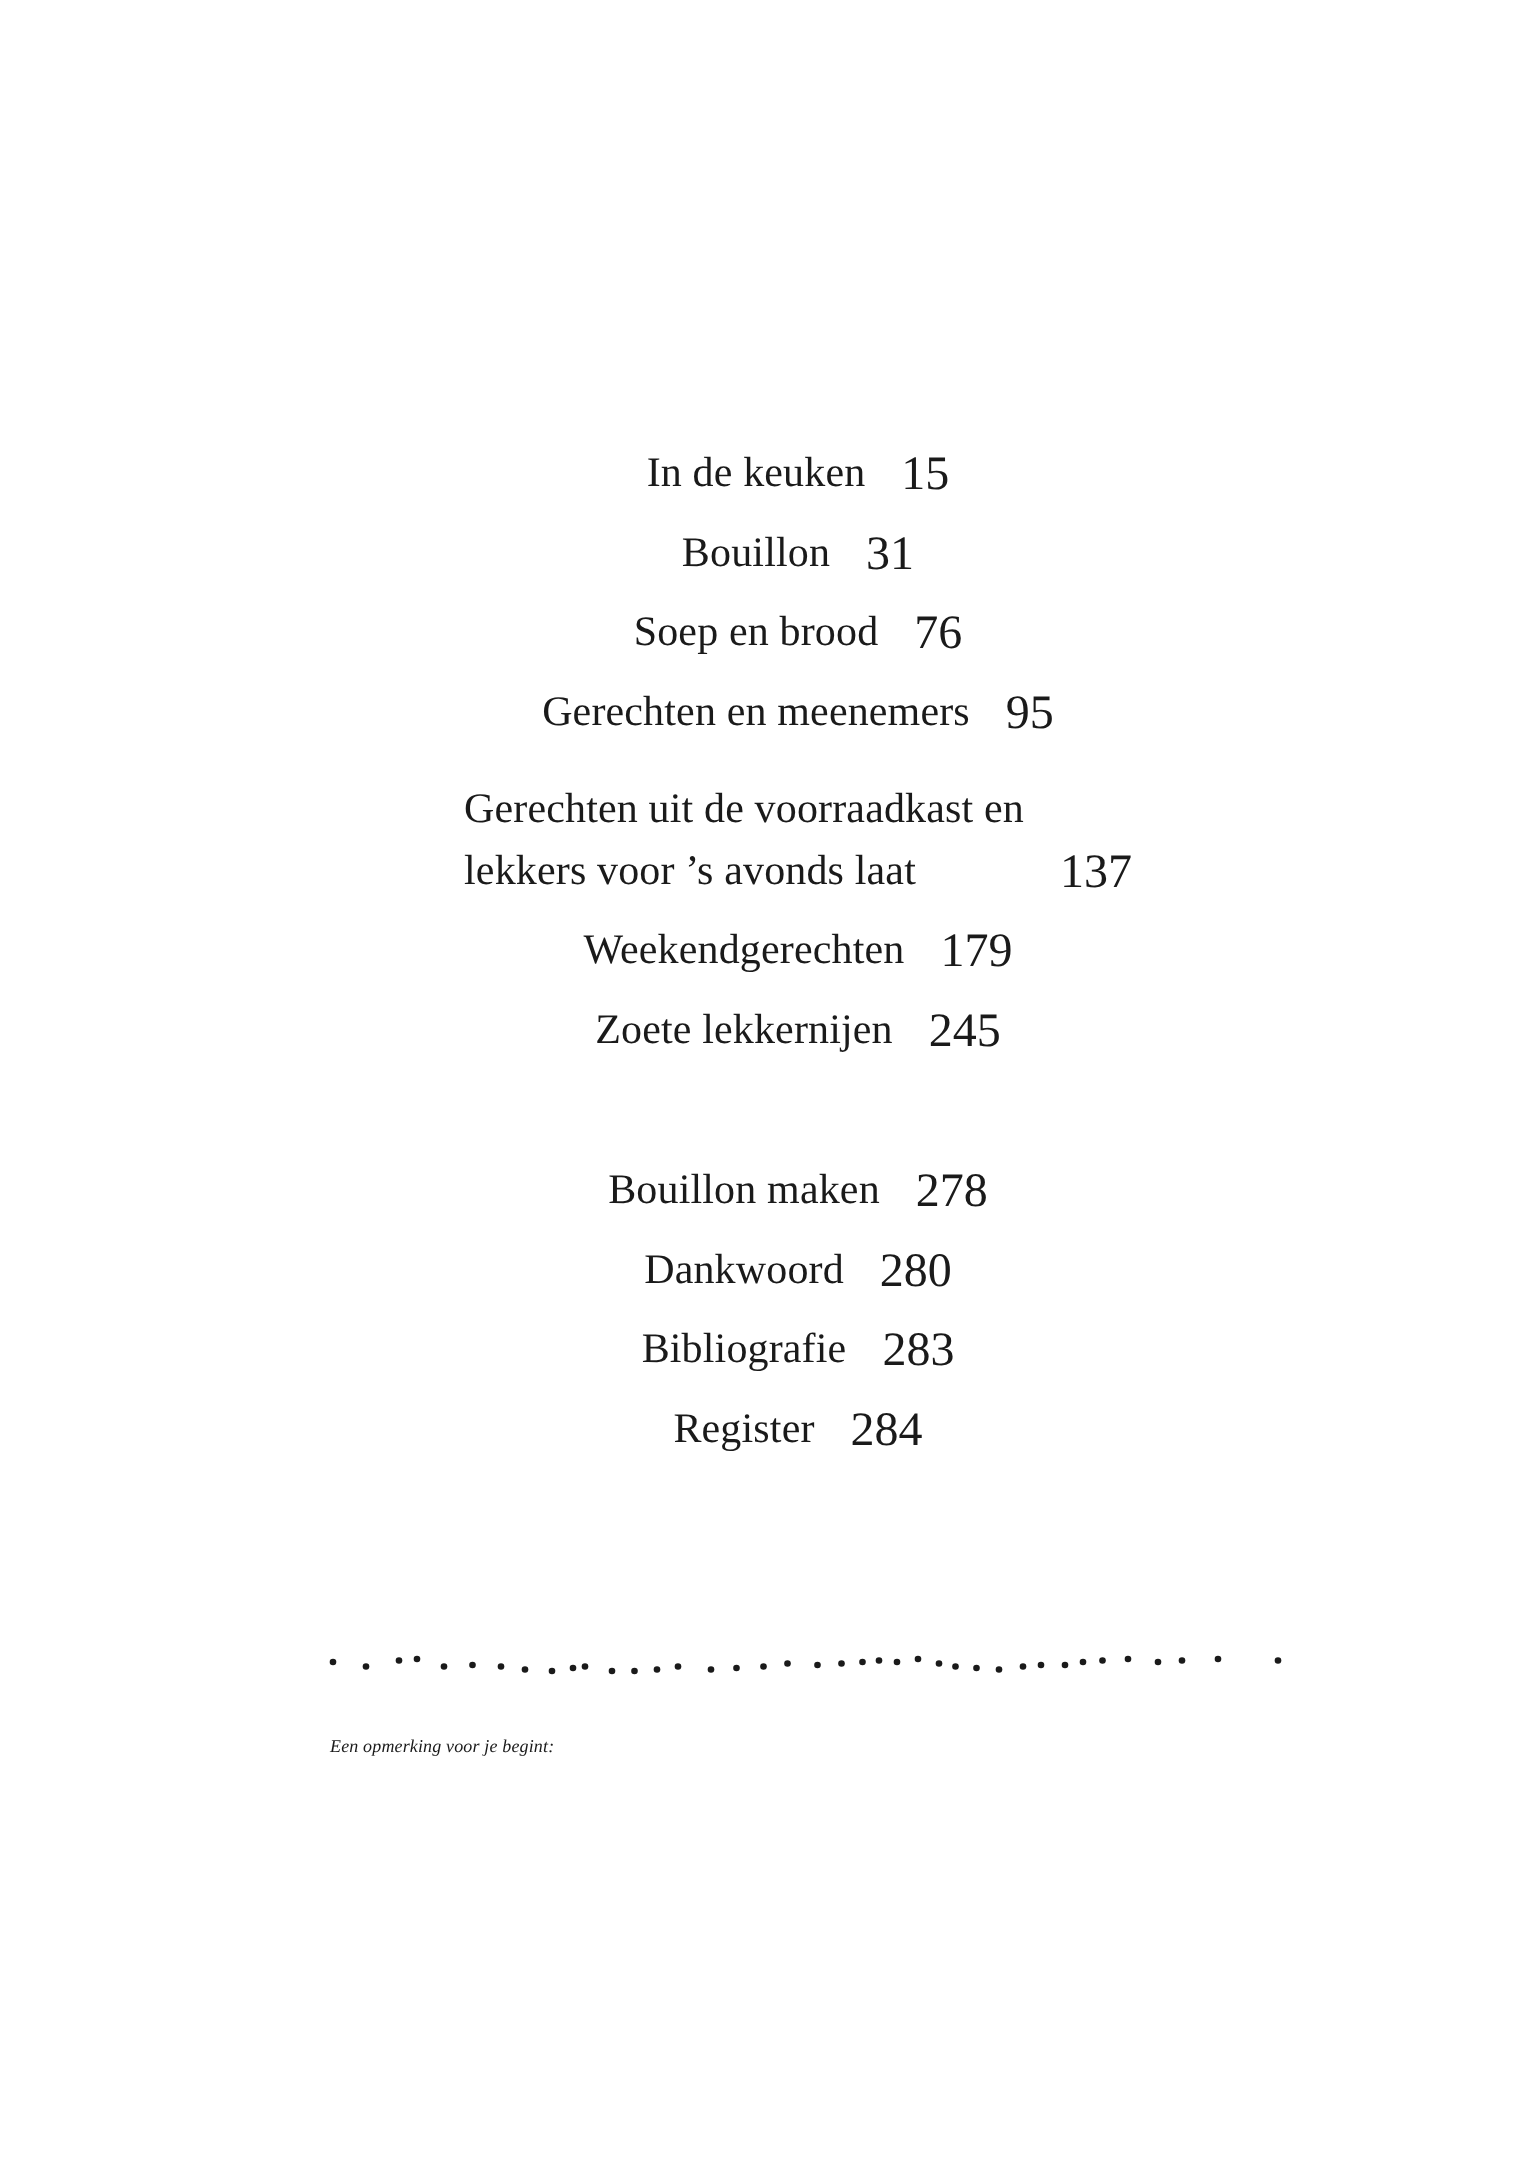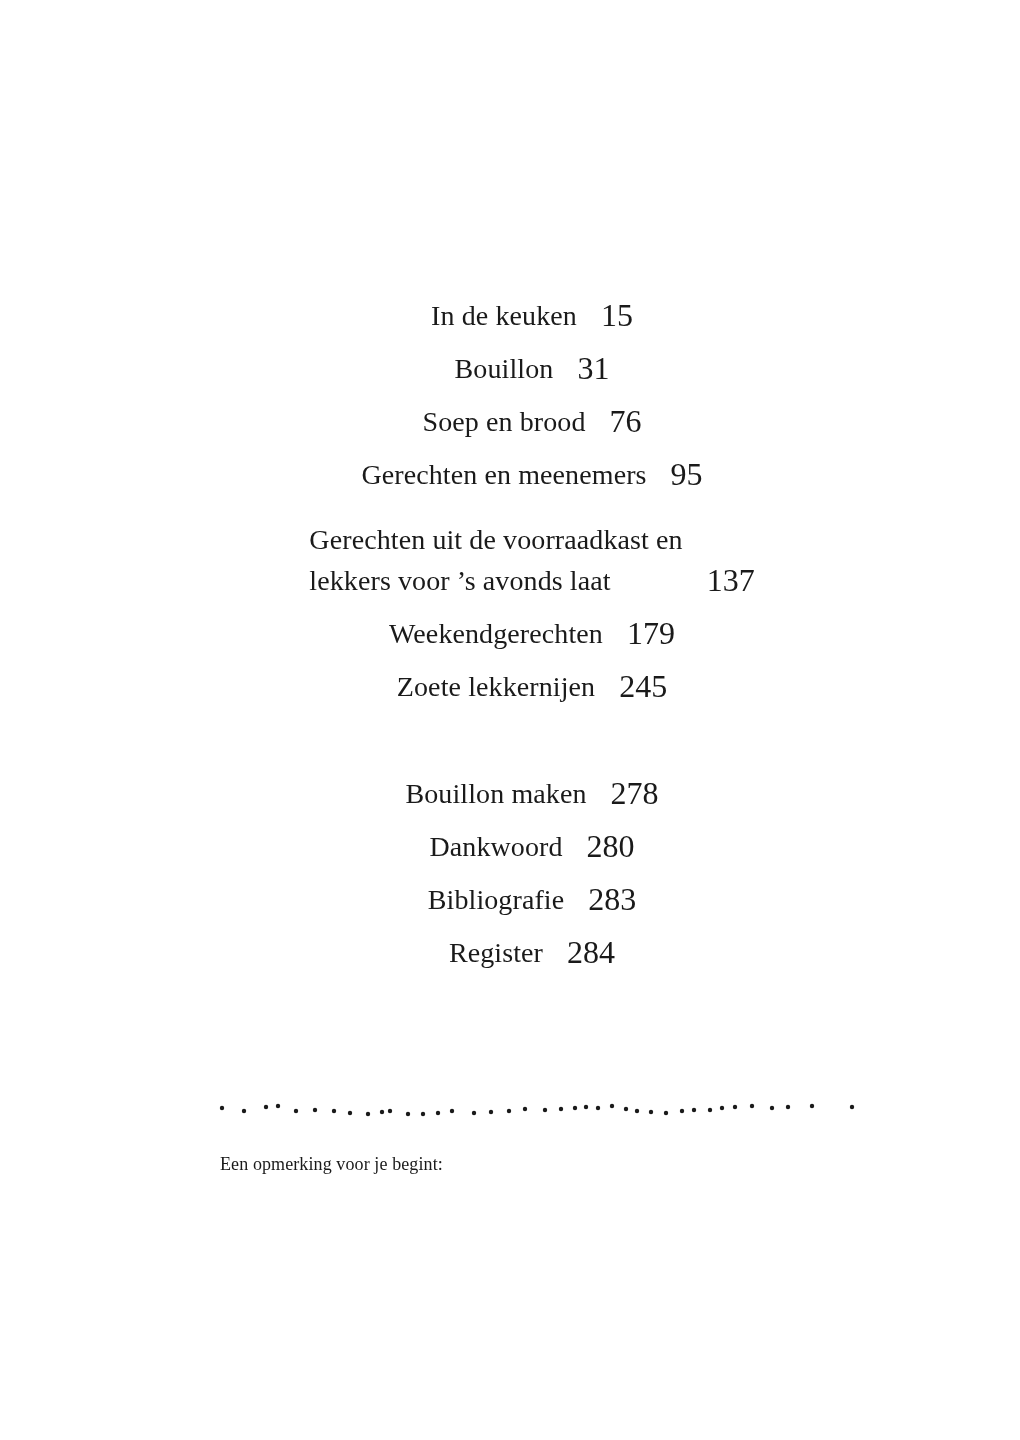--- a/index.html
+++ b/index.html
@@ -77,22 +77,23 @@
     width: 660px;
     height: 30px;
   }
 
   
   .note {
     position: absolute;
     left: 220px;
     top: 1150px;
     width: 648px;
-    font-size: 18px;
+    font-size: 12px;
     line-height: 29.5px;
+    font-style: italic;
     letter-spacing: 0.1px;
   }
   .note-line {
     white-space: pre;
   }
   .note-body {
     white-space: normal;
   }
 </style>
 </head>

